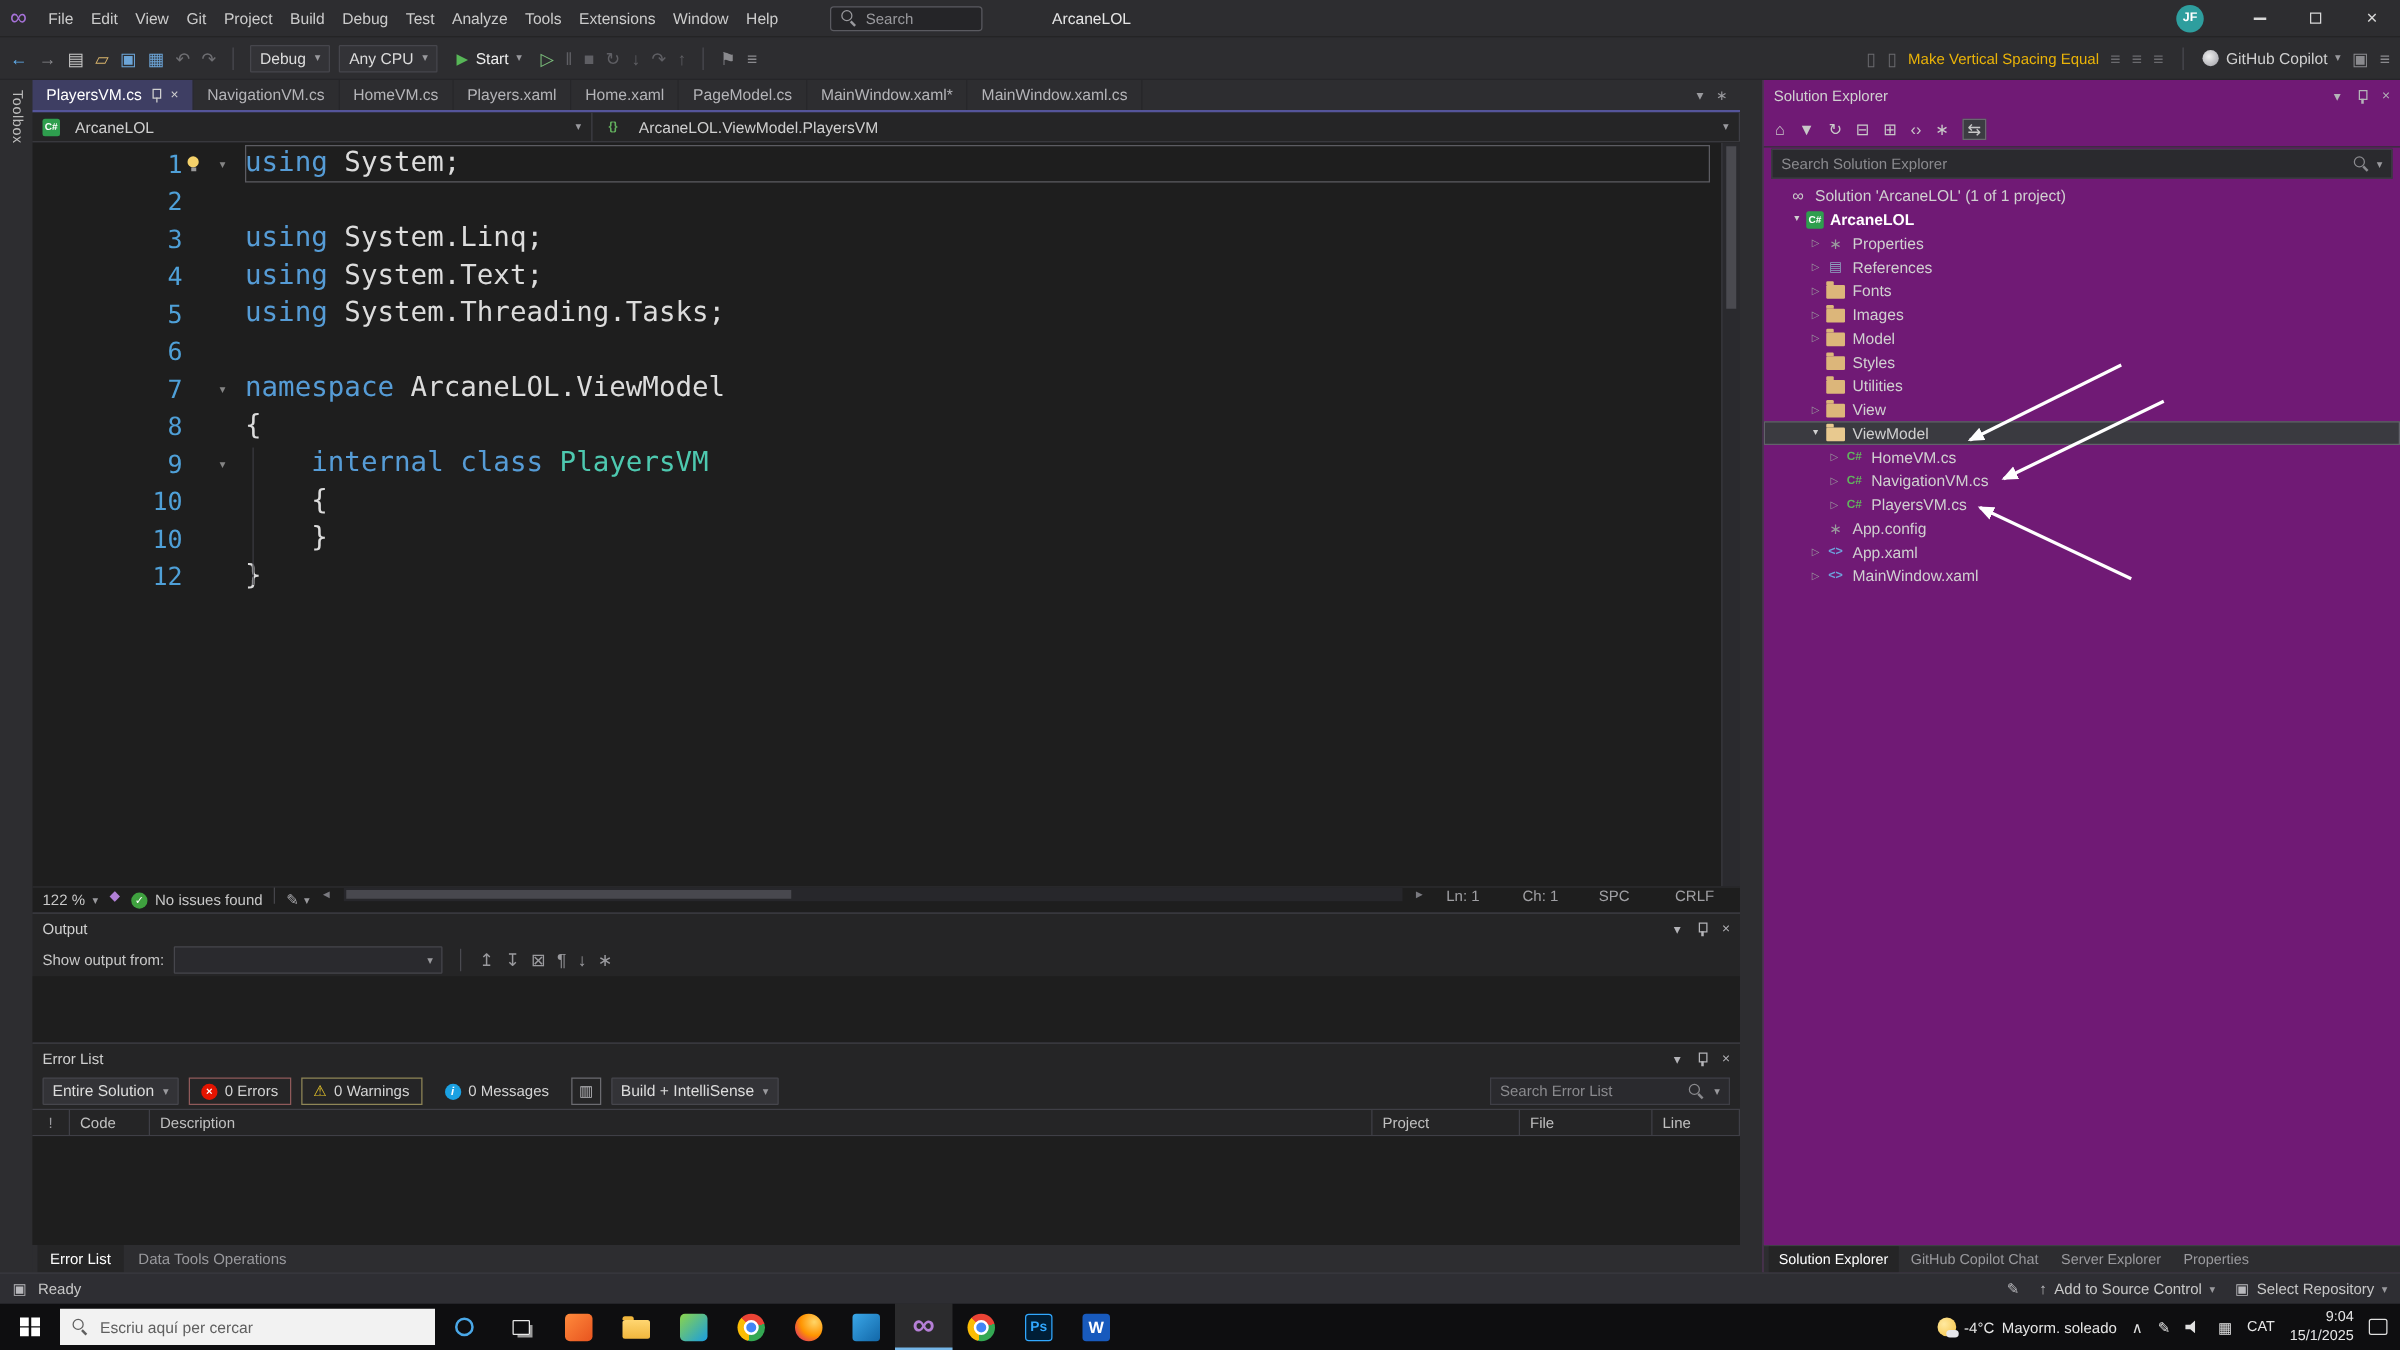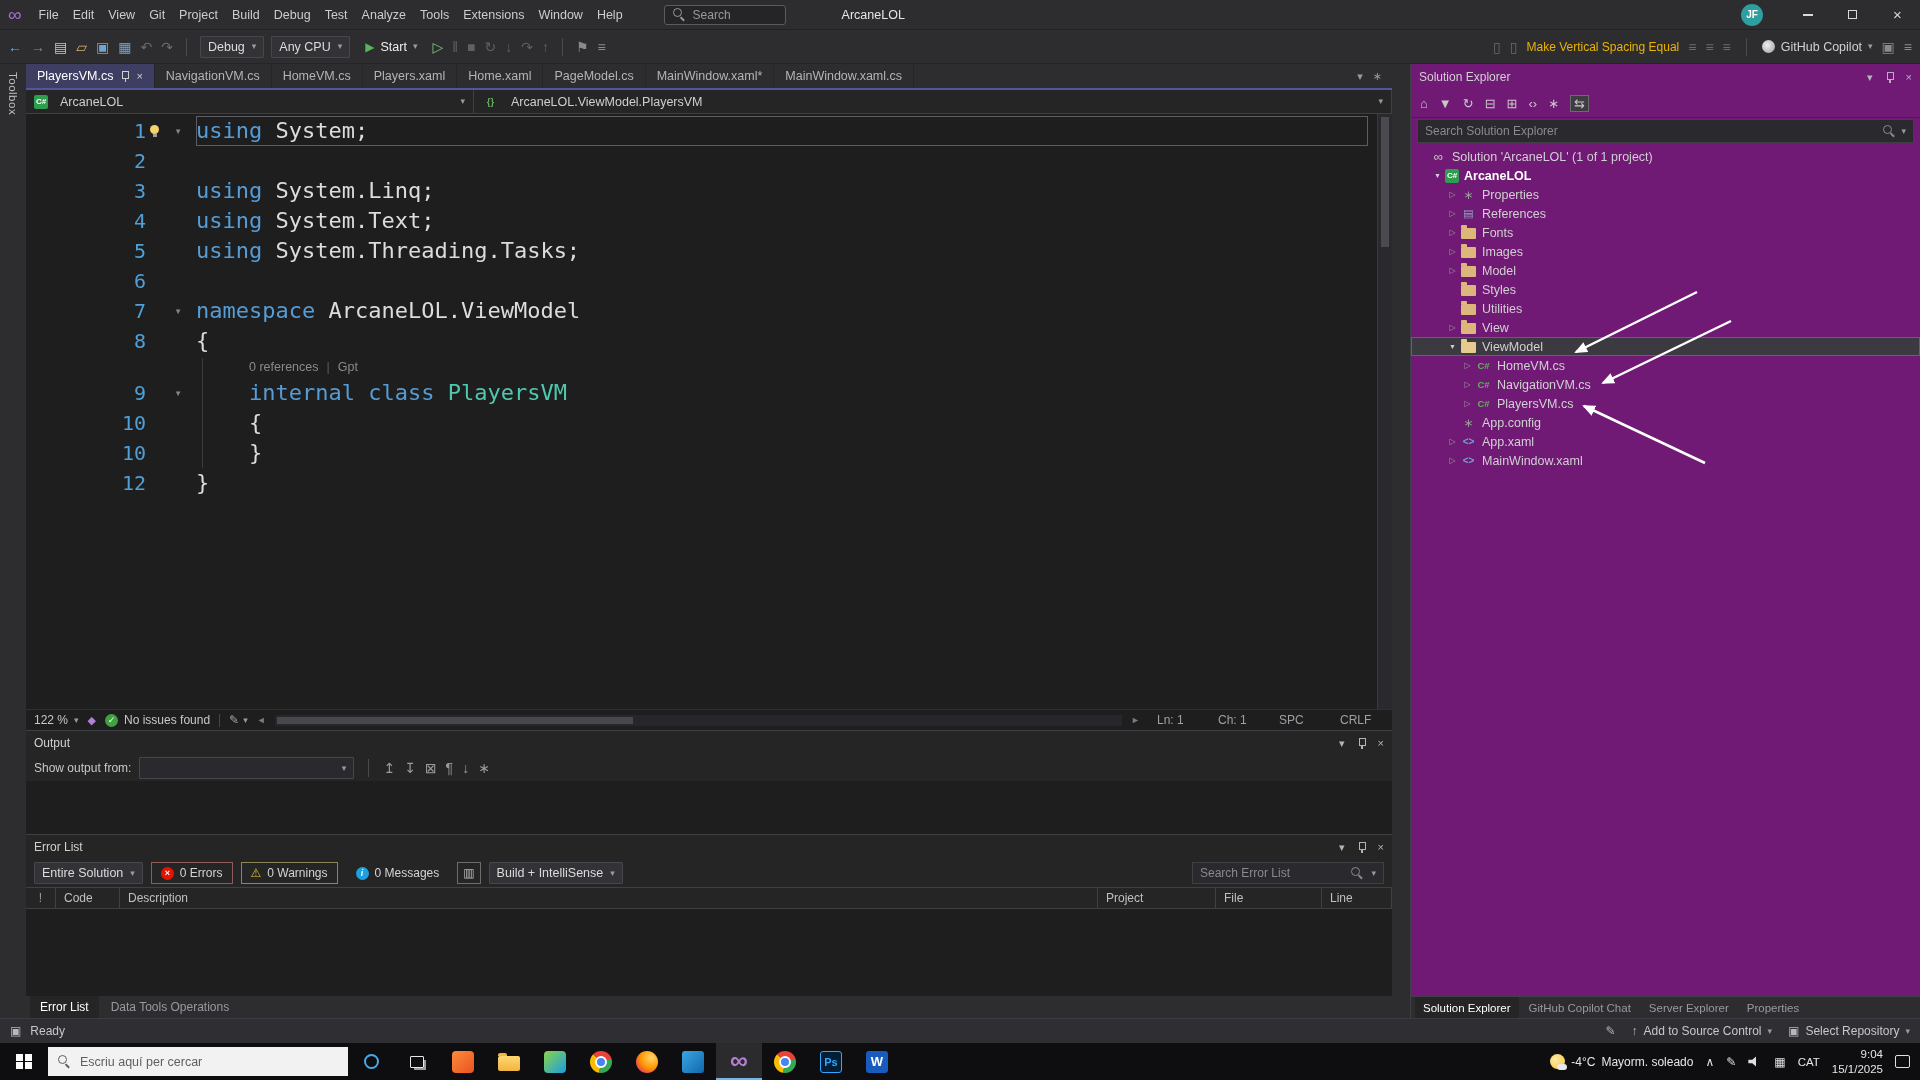--- a/index.html
+++ b/index.html
@@ -61,21 +61,21 @@
   .code-row.current .code-text{box-shadow:inset 0 0 0 1px #5c5c62}
   .tok-kw{color:#569cd6}.tok-pl{color:#dcdcdc}.tok-ty{color:#4ec9b0}
   .bulb{position:absolute;left:124px;top:9px;width:9px;height:9px;border-radius:50%;background:#f5d26b}
   .bulb::after{content:"";position:absolute;left:2.5px;top:9px;width:4px;height:3px;background:#9a9a9a}
   .codelens{height:22px;line-height:22px;padding-left:223px;font-family:"Liberation Sans",sans-serif;font-size:12.5px;color:#8a8a8e;display:flex;gap:8px}
   .cl-sep{color:#5a5a5e}
   .brace-guide{position:absolute;left:176px;top:244px;width:1px;height:110px;background:#3a3a40}
   .vscroll{position:absolute;right:0;top:0;bottom:0;width:15px;background:#2a2a2e;border-left:1px solid #39393e}
   .vthumb{position:absolute;top:3px;left:3px;right:3px;height:130px;background:#4a4a50}
   
-  .editor-status{height:21px;flex:none;display:flex;align-items:center;background:#1e1e1e;border-top:1px solid #303034;font-size:12px;color:#a8a8ac;padding:0 8px;gap:9px}
+  .editor-status{height:21px;flex:none;display:flex;background:#1e1e1e;border-top:1px solid #303034;font-size:12px;color:#a8a8ac;padding:0 8px;gap:9px}
   .zoom{display:inline-flex;gap:6px;align-items:center;color:#c8c8c8}
   .ic-shield{color:#b180d7;font-size:11px}
   .health{display:inline-flex;gap:6px;align-items:center;color:#c8c8c8}
   .check-circle{width:13px;height:13px;border-radius:50%;background:#3fa13f;color:#fff;font-size:9px;display:inline-flex;align-items:center;justify-content:center}
   .es-sep{width:1px;height:13px;background:#45454a}
   .cleanup{display:inline-flex;gap:4px;align-items:center;color:#a8a8ac;font-size:12px}
   .hs-arrow{color:#7a7a80;font-size:9px}
   .hscroll{flex:1;height:11px;background:#27272b;position:relative}
   .hthumb{position:absolute;left:2px;top:2px;bottom:2px;width:42%;background:#48484e}
   .es-field{color:#a0a0a4;min-width:44px;text-align:left;margin-left:8px}
@@ -379,25 +379,20 @@
             <span class="ln" data-name="line-number">7</span>
             <span class="fold" data-name="fold-marker-icon">▾</span>
             <span class="code-text"><span class="tok-kw">namespace</span><span class="tok-pl"> ArcaneLOL.ViewModel</span></span>
           </div>
           <div class="code-row" data-name="code-line-8">
             <span class="lg"></span>
             <span class="ln" data-name="line-number">8</span>
             <span class="fold"></span>
             <span class="code-text"><span class="tok-pl">{</span></span>
           </div>
-          <div class="codelens" data-name="codelens">
-            <span class="cl-ref" data-name="codelens-references">0 references</span>
-            <span class="cl-sep">|</span>
-            <span class="cl-prov" data-name="codelens-provider">Gpt</span>
-          </div>
           <div class="code-row" data-name="code-line-9">
             <span class="lg"></span>
             <span class="ln" data-name="line-number">9</span>
             <span class="fold" data-name="fold-marker-icon">▾</span>
             <span class="code-text"><span class="tok-pl">    </span><span class="tok-kw">internal</span><span class="tok-pl"> </span><span class="tok-kw">class</span><span class="tok-pl"> </span><span class="tok-ty">PlayersVM</span></span>
           </div>
           <div class="code-row" data-name="code-line-10">
             <span class="lg"></span>
             <span class="ln" data-name="line-number">10</span>
             <span class="fold"></span>

